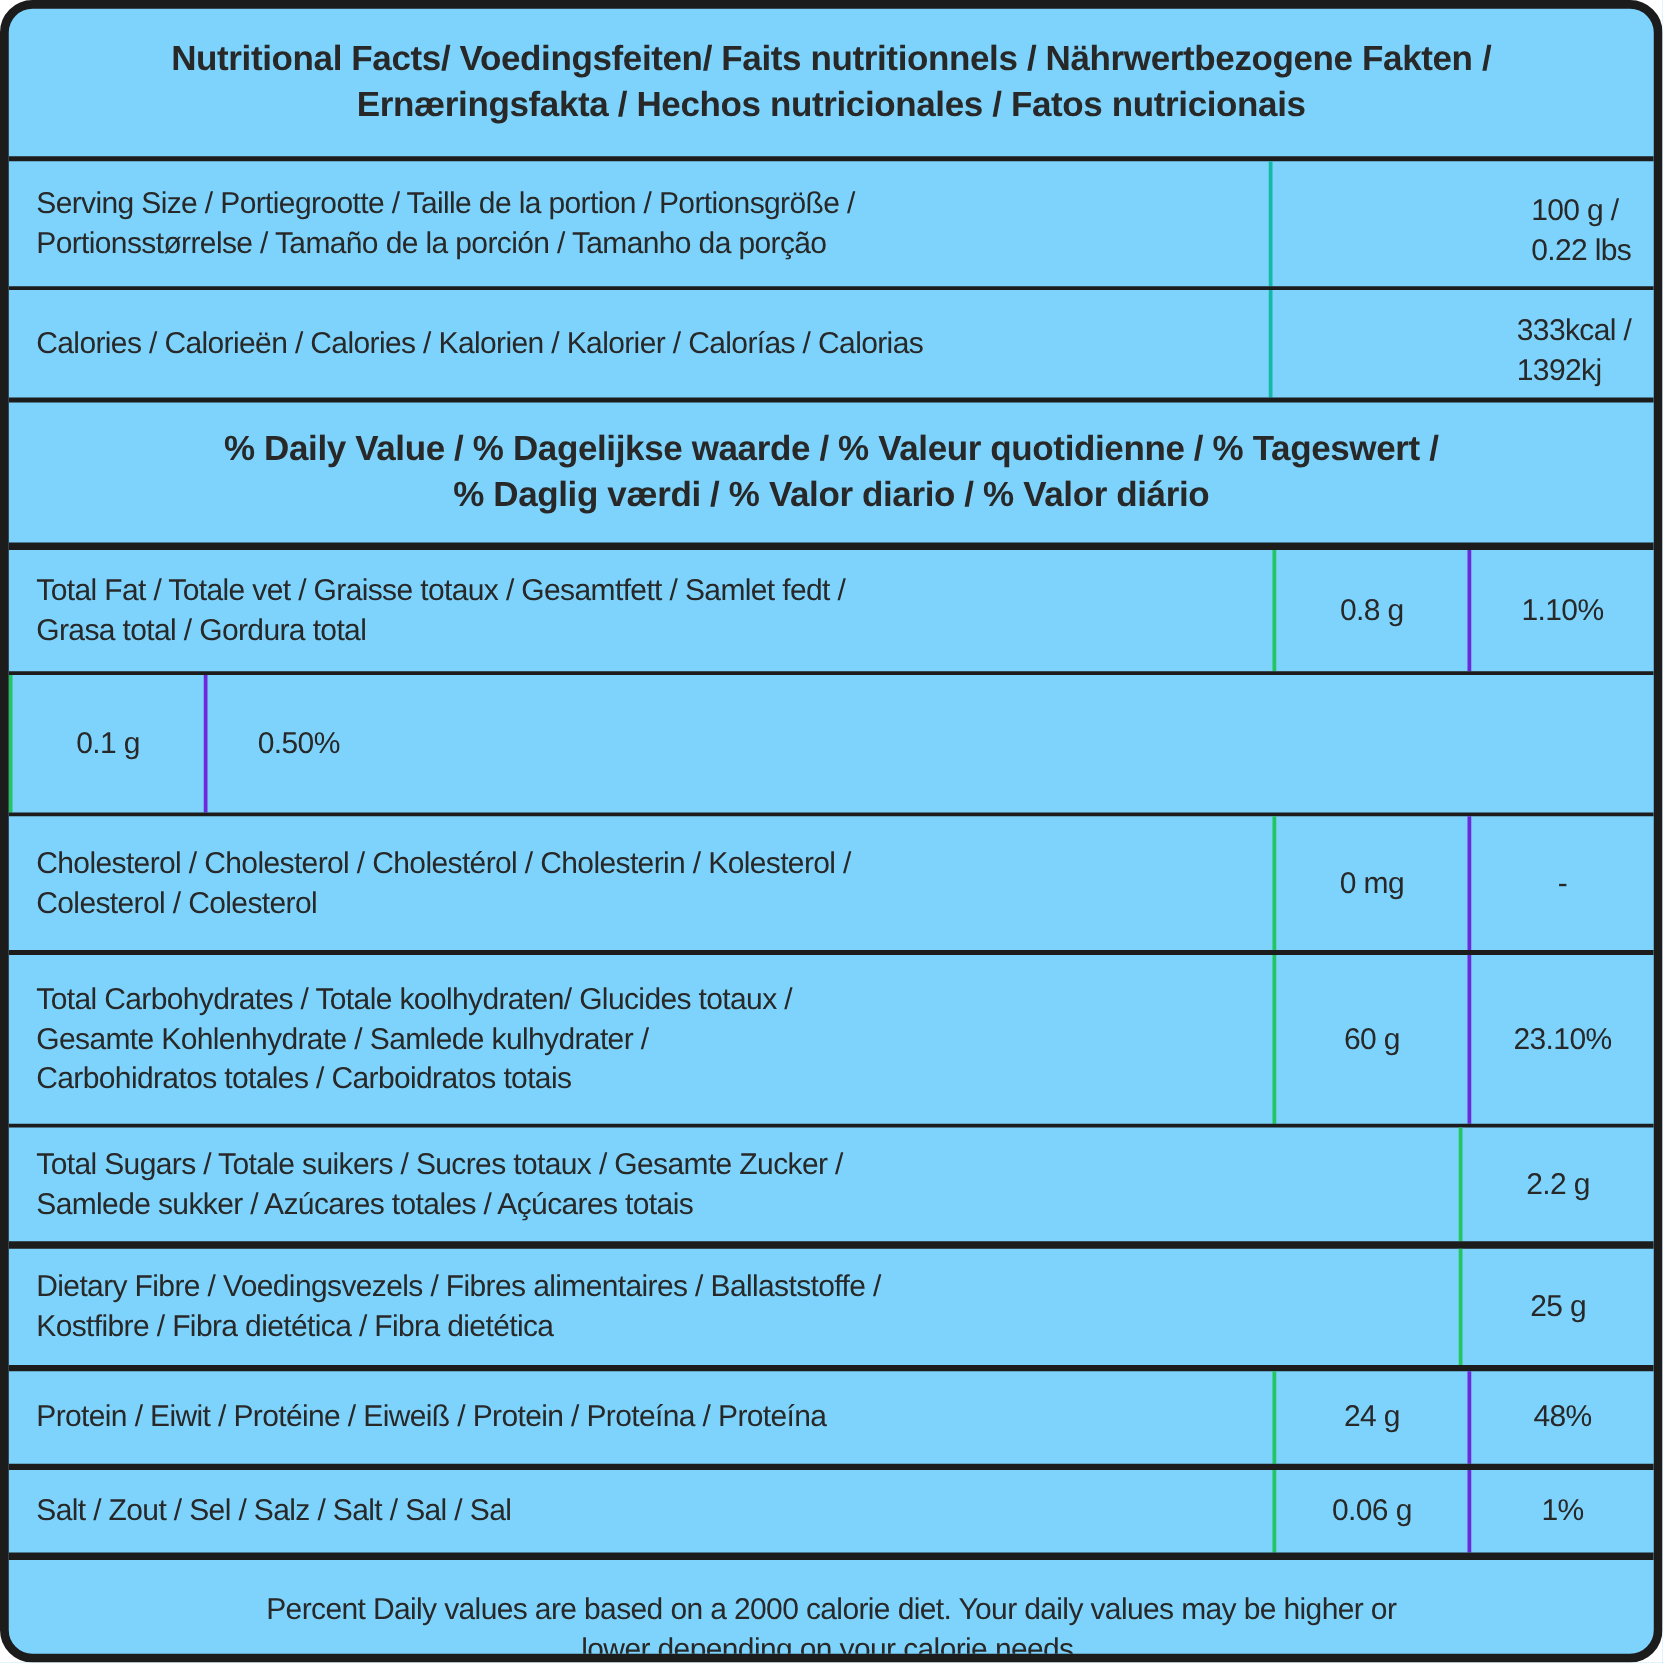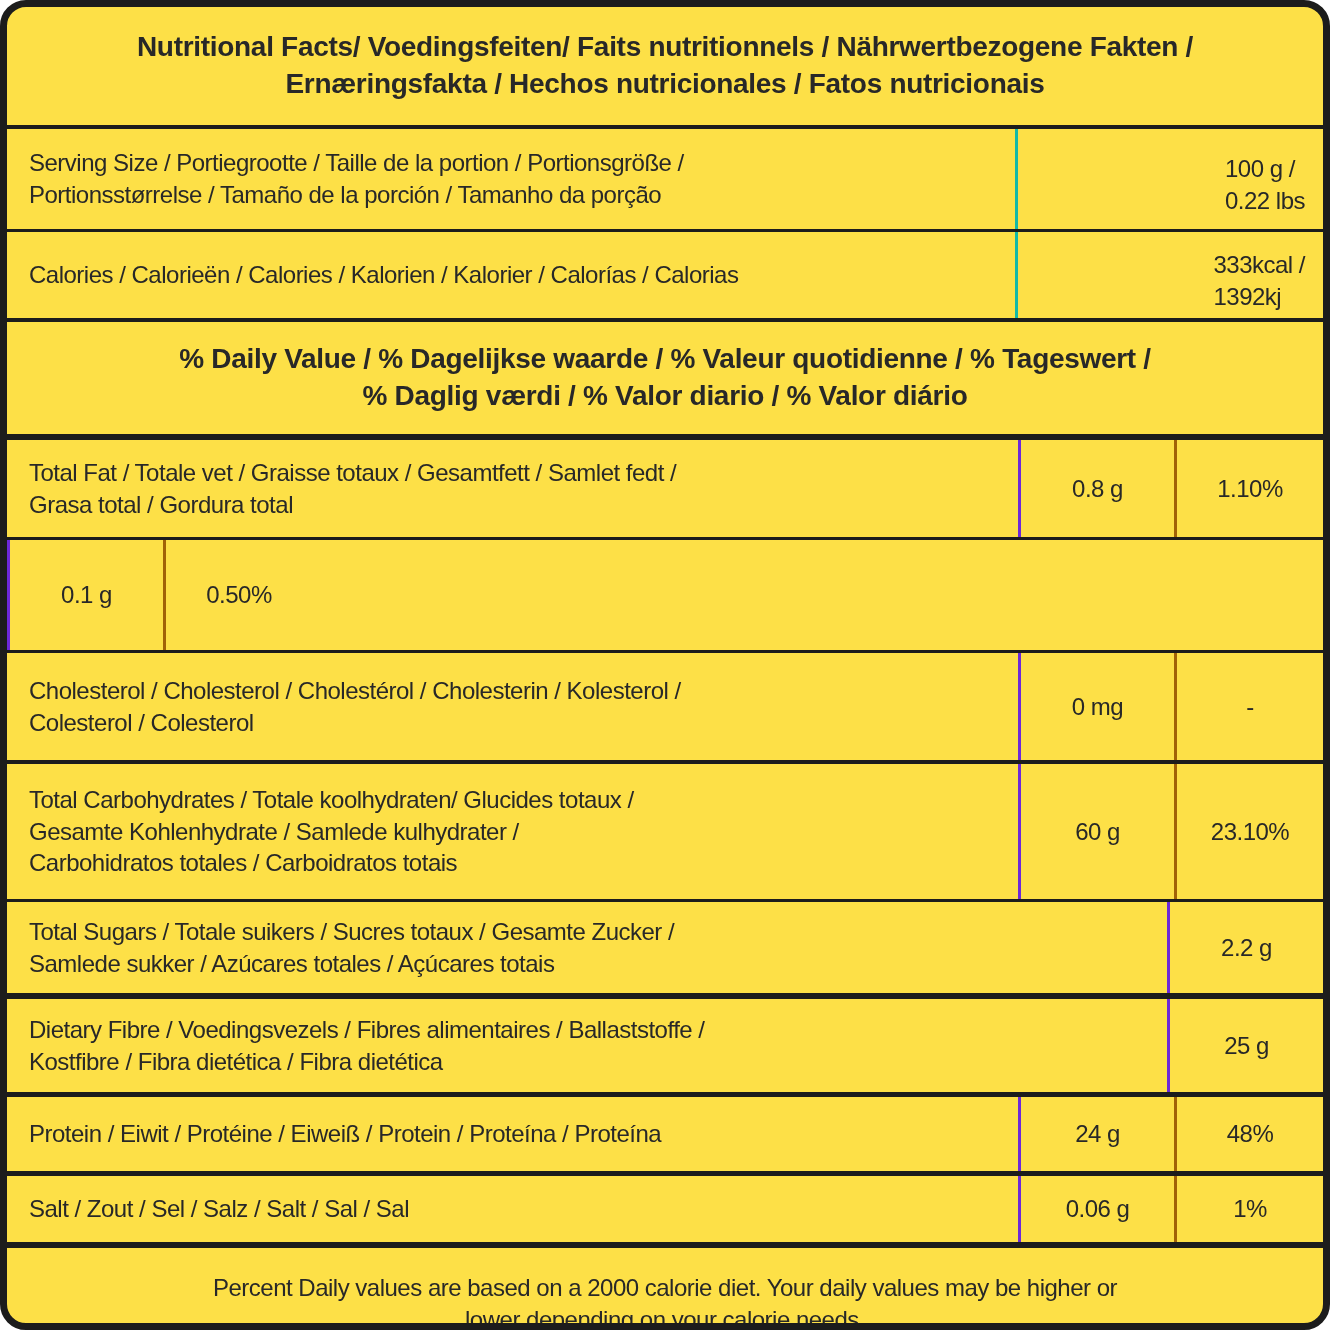--- a/index.html
+++ b/index.html
@@ -8,21 +8,21 @@
     background: #ffffff;
     font-family: "Liberation Sans", sans-serif;
     color: #282828;
   }
   .label-box {
     box-sizing: border-box;
     width: 1330px;
     height: 1330px;
     border: 7px solid #1c1c1c;
     border-radius: 26px;
-    background: #fde047;
+    background: #7dd3fc;
     overflow: hidden;
     display: flex;
     flex-direction: column;
   }
   .row {
     display: flex;
     flex-shrink: 0;
     border-top: 3px solid #1c1c1c;
   }
   .row:first-child { border-top: none; }
@@ -48,28 +48,28 @@
     font-size: 28px;
     letter-spacing: -0.3px;
   }
   .cell.label {
     flex: 1;
     padding: 8px 12px 8px 22px;
     text-align: left;
   }
   .cell.amount {
     width: 141px;
-    border-left: 3px solid #6d28d9;
+    border-left: 3px solid #22c55e;
     justify-content: center;
     text-align: center;
     padding: 4px 6px;
   }
   .cell.percent {
     width: 134px;
-    border-left: 3px solid #a16207;
+    border-left: 3px solid #6d28d9;
     justify-content: center;
     text-align: center;
     padding: 4px 6px;
   }
   .cell.value-wide {
     width: 281px;
     border-left: 3px solid #14b8a6;
     justify-content: flex-end;
     text-align: left;
     padding: 16px 18px 4px 6px;

